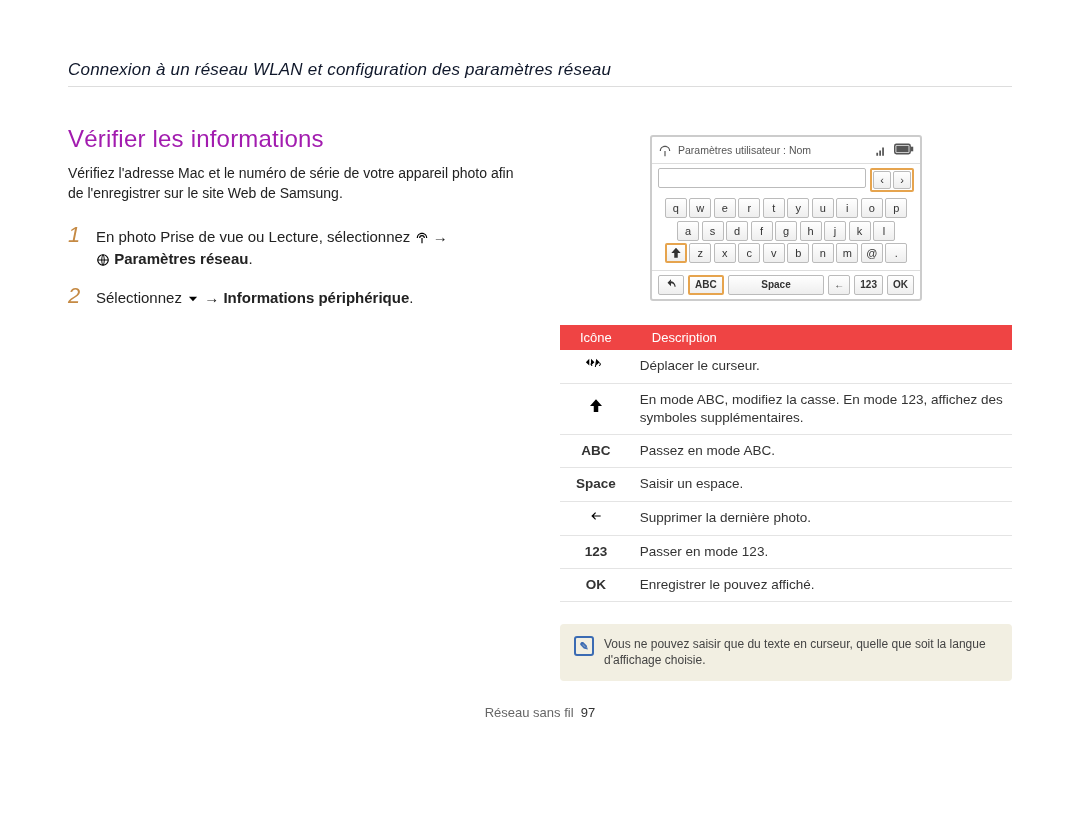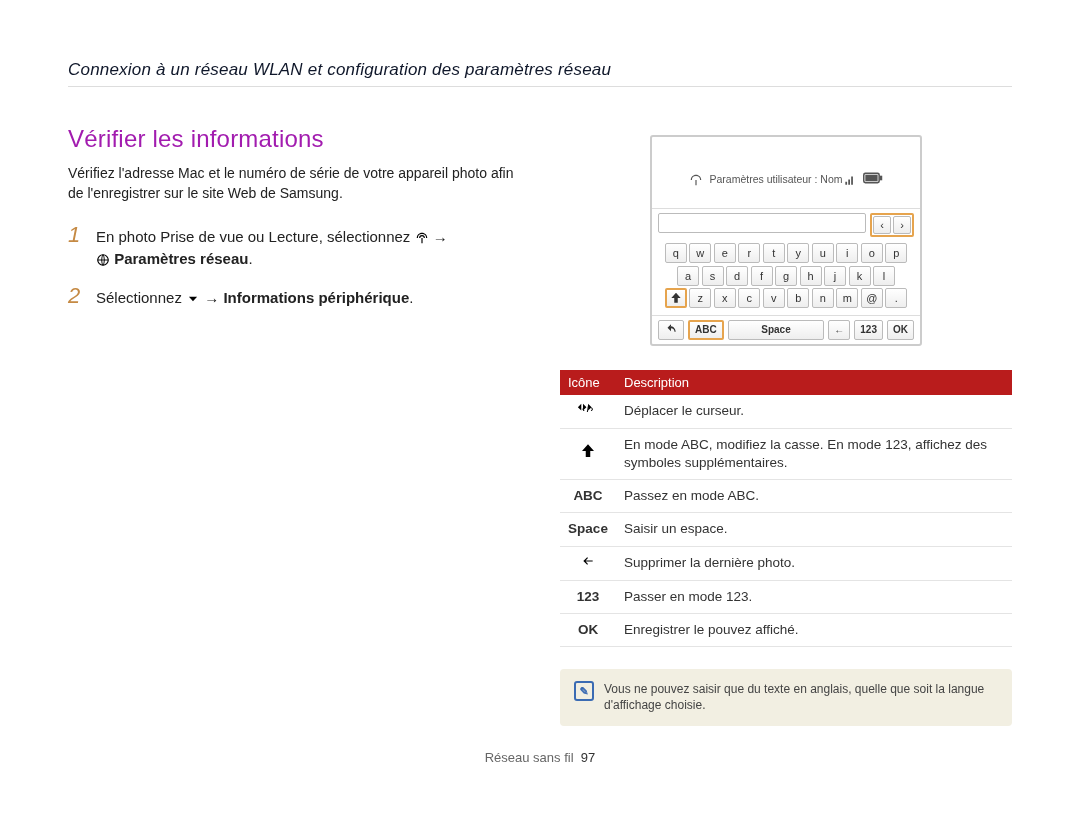--- a/index.html
+++ b/index.html
@@ -9,37 +9,37 @@
     .two-col { display: flex; gap: 40px; }
     .col { flex: 1; }
     .section-title { color: #a21caf; font-size: 24px; font-weight: 300; margin-bottom: 10px; letter-spacing: .2px;}
     .section-desc { font-size: 14px; font-weight: 300; line-height: 1.45; margin-bottom: 20px; color: #222; }
     .step { display: flex; gap: 10px; margin-bottom: 14px; }
     .step-num { color: #c58a44; font-size: 22px; font-style: italic; font-weight: 300; line-height: 1; min-width: 18px; }
     .step-text { font-size: 15px; line-height: 1.5; color: #222; padding-top: 2px;}
     .bold { font-weight: 600; }
     .inl-icon { display: inline-flex; vertical-align: middle; }
     .kb-screen { width: 272px; margin: 10px auto 24px auto; border: 2px solid #ccc; border-radius: 3px; background: #fff; overflow: hidden; }
-    .kb-header { display:flex; align-items:center; justify-content:center; padding:20px 6px; border-bottom:1px solid #ddd;margin-top:13px; }
+    .kb-header { display:flex; align-items:center; justify-content:space-between; padding:4px 6px; border-bottom:1px solid #ddd; }
     .kb-title { font-size:10.5px; color:#555; }
     .kb-hd-icons { display:flex; gap:6px; align-items:center; }
     .kb-input-row { display:flex; gap:4px; padding:4px 6px; }
     .kb-input { flex:1; border:1px solid #bbb; border-radius:2px; height:20px; background:#fff; }
     .kb-arrows { display:flex; gap:2px; border:2px solid #e6a44e; border-radius:2px; padding:1px; }
     .kb-arrow-btn { width:18px; height:18px; border:1px solid #bbb; border-radius:2px; display:flex; align-items:center; justify-content:center; font-size:11px; background:linear-gradient(#fff,#eee); }
     .kb-rows { padding:2px 6px 4px 6px; }
     .kb-row { display:flex; gap:2.5px; margin-bottom:2.5px; justify-content:center;}
     .key { border:1px solid #bbb; border-radius:2px; height:20px; min-width:22px; display:flex; align-items:center; justify-content:center; font-size:11px; background:linear-gradient(#fff,#eee); font-family: Arial; }
     .key-shift { border:2px solid #e6a44e; }
     .kb-bottom { display:flex; gap:4px; padding:4px 6px; border-top:1px solid #ddd; align-items:center;}
     .kb-btn { border:1px solid #bbb; border-radius:2px; height:20px; display:flex; align-items:center; justify-content:center; font-size:10px; font-weight:600; background:linear-gradient(#fff,#eee); padding:0 5px;}
     .kb-abc { border:2px solid #e6a44e; font-weight: 600;}
     .kb-space { flex:1; }
     .icon-table { width:100%; border-collapse: collapse; font-size:13.5px; }
-    .icon-table th { background:#b91c1c; color:#fff; font-weight:400; text-align:left; padding:5px 8px; font-size:13px;}
+    .icon-table th { background:#ef4444; color:#fff; font-weight:400; text-align:left; padding:5px 20px; font-size:13px;}
     .icon-table td { padding:7px 8px; border-bottom:1px solid #e4e4e4; vertical-align: middle; line-height:1.35;}
     .icon-table td.icon-cell { width:56px; text-align:center; font-weight:600; }
     .note-box { display:flex; gap:10px; background:#f2efe2; border-radius:4px; padding:12px 14px; margin-top:22px; align-items:flex-start;}
     .note-icon { width:20px; height:20px; border:2px solid #3b6bb3; border-radius:3px; color:#3b6bb3; display:flex; align-items:center; justify-content:center; font-size:11px; font-weight:700; flex-shrink:0; }
     .note-text { font-size:12px; color:#444; line-height:1.35;}
     .footer { text-align:center; font-size:13px; color:#666; margin-top:24px;}
     .pg-num { font-weight:400; color:#333;}
     svg.ic { width:14px; height:14px; display:inline-block; vertical-align:middle;}
     .battery-svg { width:20px; height:12px;}
   </style>
@@ -216,21 +216,21 @@
             </tr>
             <tr>
               <td class="icon-cell" style="font-weight: 900;">OK</td>
               <td>Enregistrer le pouvez affiché.</td>
             </tr>
           </tbody>
       </table>
 
       <div class="note-box">
         <div class="note-icon">✎</div>
-        <div class="note-text">Vous ne pouvez saisir que du texte en anglais, quelle que soit la langue d'affichage choisie.</div>
+        <div class="note-text">Vous ne pouvez saisir que du texte en curseur, quelle que soit la langue d'affichage choisie.</div>
       </div>
     </div>
   </div>
 
   <div class="footer">
     <span>Réseau sans fil</span>&nbsp;
     <span class="pg-num">97</span>
   </div>
 </div>
 

